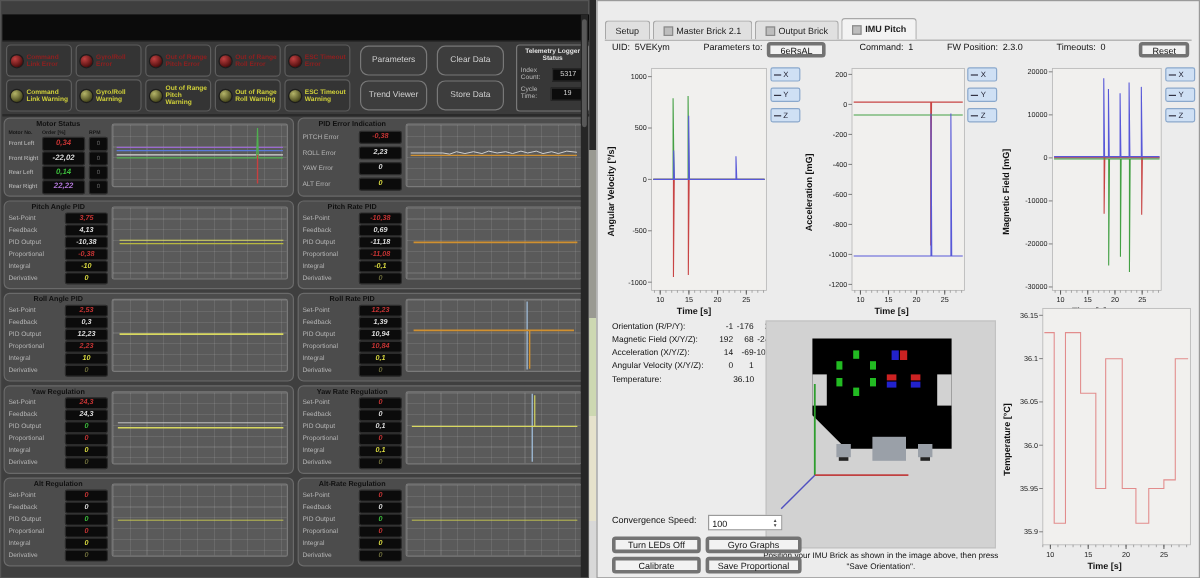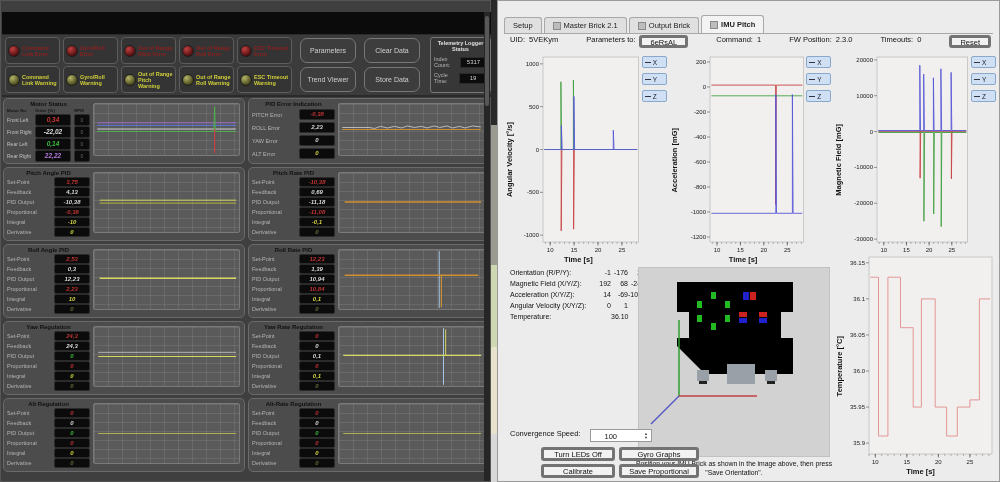--- a/index.html
+++ b/index.html
@@ -92,24 +92,24 @@
   .readouts{position:absolute;left:12px;top:266px;width:150px;}
   .ro-row{display:flex;height:11px;align-items:center;font-size:7px;color:#111;}
   .ro-label{width:84px;flex:none;}
   .ro-v{width:17px;flex:none;text-align:right;}
   .ro-unit{width:16px;flex:none;margin-left:5px;}
 
   .view3d{position:absolute;left:140px;top:266px;width:192px;height:190px;background:#d2d2d2;border:1px solid #c2c2c2;box-sizing:border-box;}
   .caption{position:absolute;left:134px;top:459px;width:204px;font-size:6.8px;color:#111;text-align:center;line-height:8.5px;}
 
   .convrow{position:absolute;left:12px;top:428px;display:flex;align-items:flex-start;font-size:7.5px;color:#111;}
-  .spinbox{width:62px;height:13px;border:1px solid #9a9a9a;background:#fff;margin-left:10px;position:relative;font-size:7.5px;line-height:13px;padding-left:13px;box-sizing:border-box;}
+  .spinbox{width:62px;height:13px;border:1px solid #9a9a9a;background:#fff;margin-left:10px;position:relative;font-size:7.5px;line-height:13px;padding-left:2px;box-sizing:border-box;}
   .spin-arrows{position:absolute;right:1px;top:0;width:9px;height:100%;display:flex;flex-direction:column;justify-content:center;align-items:center;color:#444;font-size:4px;line-height:4px;}
   .btngrid{position:absolute;left:12px;top:446px;display:grid;grid-template-columns:74px 80px;grid-auto-rows:15px;gap:2px 4px;}
-  .btngrid .rw-btn{width:100%;height:14px;padding:0;margin-left:31px;}
+  .btngrid .rw-btn{width:100%;height:14px;padding:0;}
 
   .temp-group{position:absolute;left:336px;top:252px;width:162px;height:226px;display:flex;}
 </style>
 </head>
 <body>
 
 <div id="screen">
 
   <div class="lw">
     <div class="lw-blackstrip"></div>

